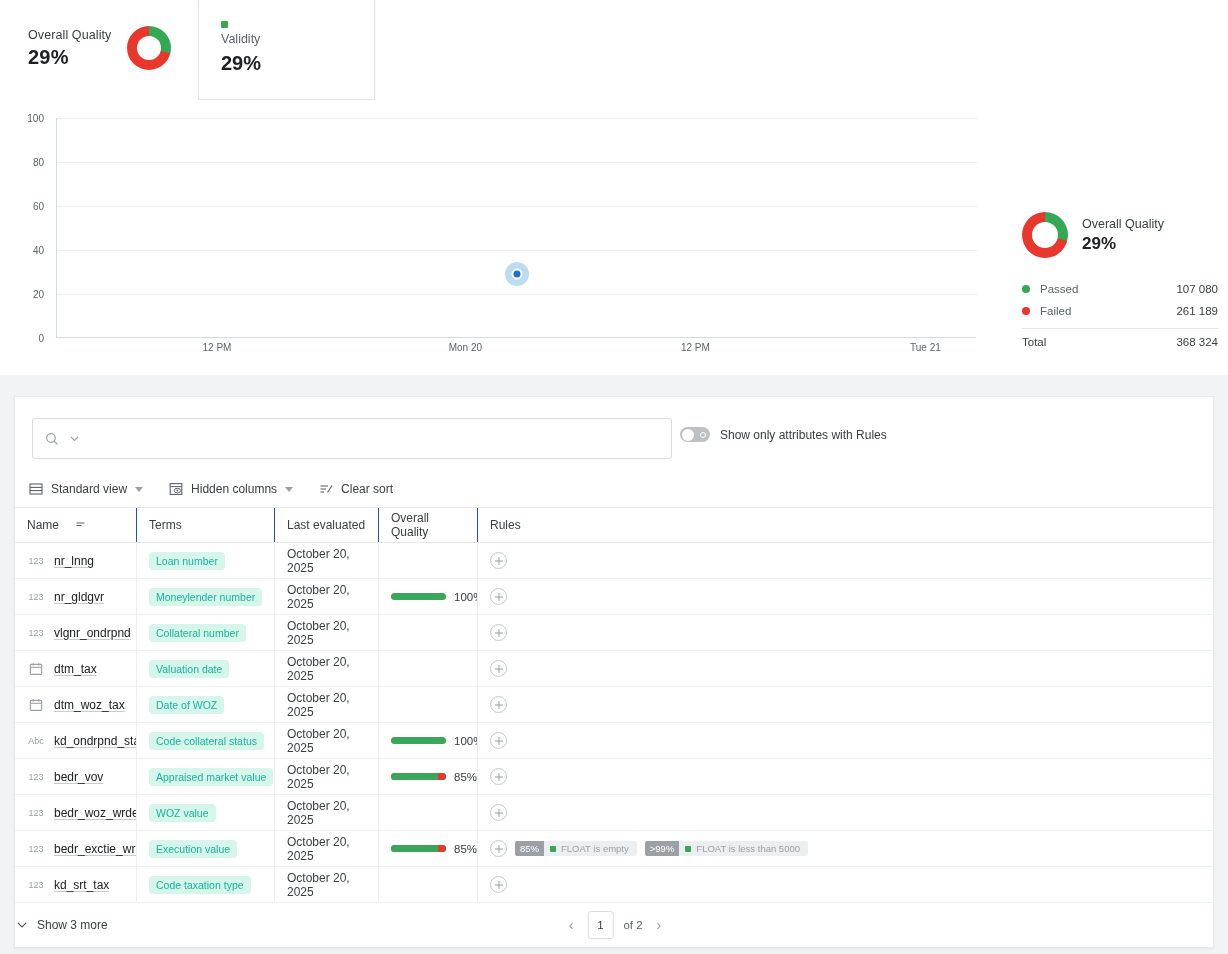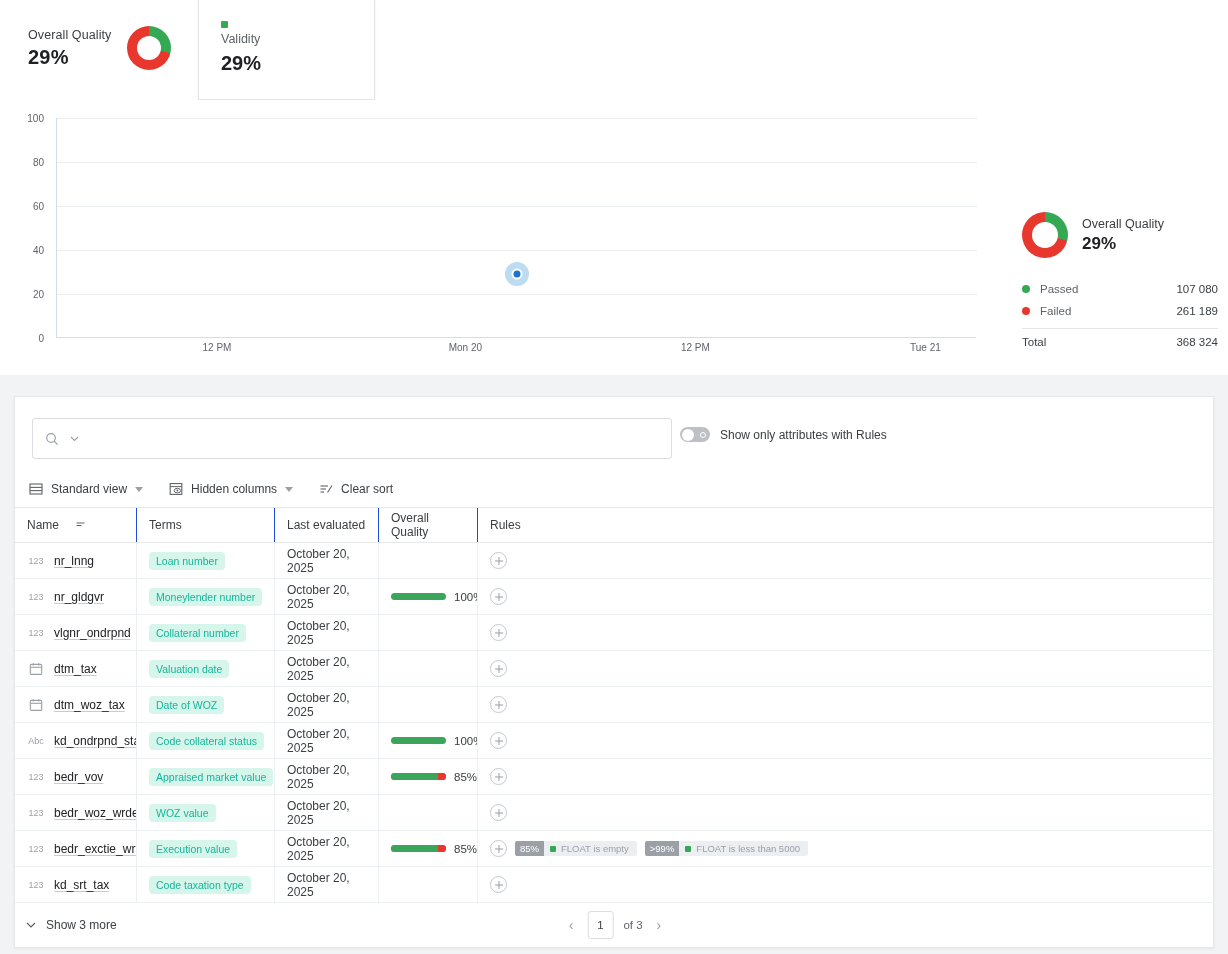--- a/index.html
+++ b/index.html
@@ -219,21 +219,21 @@
   .rule-name {
     background: #eceff1; color: #9aa0a6; font-size: 9.5px;
     padding: 3px 8px 3px 6px; border-radius: 0 2px 2px 0; line-height: 1;
     display: flex; align-items: center; gap: 5px; white-space: nowrap;
   }
   .rule-dot { width: 6px; height: 6px; background: #34a853; border-radius: 1px; }
 
   
   .grid-footer {
     position: absolute; left: 0; bottom: 0; width: 1200px; height: 44px;
-    display: flex; align-items: center; padding: 0 10px;
+    display: flex; align-items: center; padding: 0 1px;
   }
   .show-more {
     display: flex; align-items: center; gap: 9px; font-size: 12px; color: #3c4043;
   }
   .pager {
     position: absolute; left: 50%; transform: translateX(-50%);
     display: flex; align-items: center; gap: 10px;
   }
   .pg-arrow { color: #9aa0a6; font-size: 14px; padding: 2px 4px; }
   .pg-input {
@@ -613,18 +613,18 @@
         <span class="icon">
           <svg width="12" height="12" viewBox="0 0 12 12">
             <polyline points="2,4 6,8 10,4" fill="none" stroke="#5f6368" stroke-width="1.2"></polyline>
           </svg>
         </span>
         <span>Show 3 more</span>
       </div>
       <div class="pager">
         <span class="pg-arrow">‹</span>
         <span class="pg-input">1</span>
-        <span class="pg-of">of 3</span>
+        <span class="pg-of">of 2</span>
         <span class="pg-arrow">›</span>
       </div>
     </div>
   </div>
 </div>
 
 </body></html>

